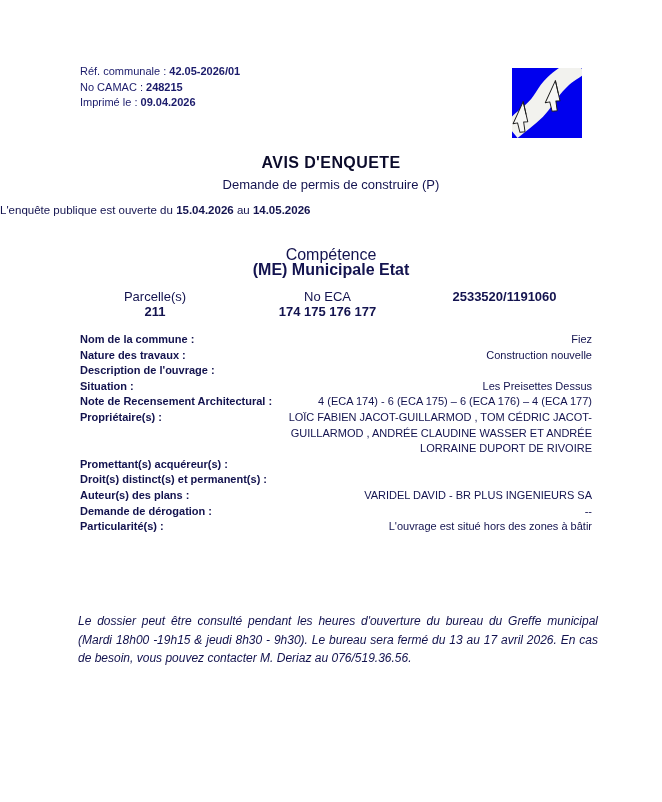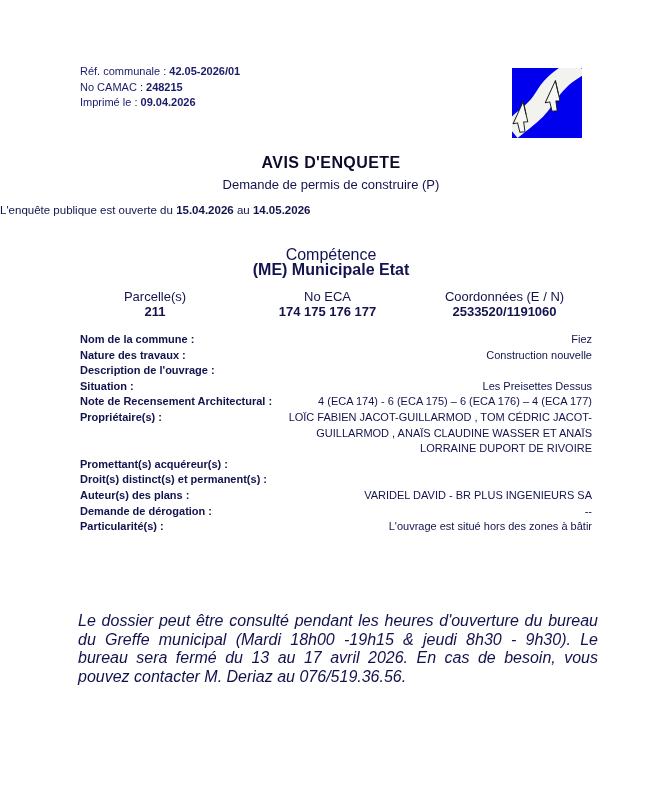--- a/index.html
+++ b/index.html
@@ -150,21 +150,21 @@
     text-align: right;
   }
   .d-row.multi .d-label { line-height: 15.6px; }
 
   
   .notes {
     position: absolute;
     top: 612px;
     left: 78px;
     right: 64px;
-    font-size: 16px;
+    font-size: 12px;
     font-style: italic;
     color: #12124e;
   }
   .note-p {
     margin: 0 0 20px 0;
     line-height: 18.5px;
     text-align: justify;
   }
   .note-p:last-child { margin-bottom: 0; }
 </style>
@@ -229,21 +229,20 @@
   <div class="parcel-row">
     <div class="parcel-col col-parcelle">
       <span class="p-head">Parcelle(s)</span>
       <span class="p-val">211</span>
     </div>
     <div class="parcel-col col-eca">
       <span class="p-head">No ECA</span>
       <span class="p-val">174 175 176 177</span>
     </div>
     <div class="parcel-col col-coord">
-      <span class="p-head">Coordonnées (E / N)</span>
       <span class="p-val">2533520/1191060</span>
     </div>
   </div>
 
   <div class="details">
 
     <div class="d-row">
       <div class="d-label">Nom de la commune :</div>
       <div class="d-value">Fiez</div>
     </div>
@@ -262,21 +261,21 @@
       <div class="d-value">Les Preisettes Dessus</div>
     </div>
 
     <div class="d-row">
       <div class="d-label">Note de Recensement Architectural :</div>
       <div class="d-value">4 (ECA 174) - 6 (ECA 175) – 6 (ECA 176) – 4 (ECA 177)</div>
     </div>
 
     <div class="d-row multi">
       <div class="d-label">Propriétaire(s) :</div>
-      <div class="d-value">LOÏC FABIEN JACOT-GUILLARMOD , TOM CÉDRIC JACOT-GUILLARMOD , ANAÏS CLAUDINE WASSER ET ANAÏS LORRAINE DUPORT DE RIVOIRE</div>
+      <div class="d-value">LOÏC FABIEN JACOT-GUILLARMOD , TOM CÉDRIC JACOT-GUILLARMOD , ANDRÉE CLAUDINE WASSER ET ANDRÉE LORRAINE DUPORT DE RIVOIRE</div>
     </div>
 
     <div class="d-row">
       <div class="d-label">Promettant(s) acquéreur(s) :</div>
       <div class="d-value"></div>
     </div>
 
     <div class="d-row">
       <div class="d-label">Droit(s) distinct(s) et permanent(s) :</div>
       <div class="d-value"></div>

